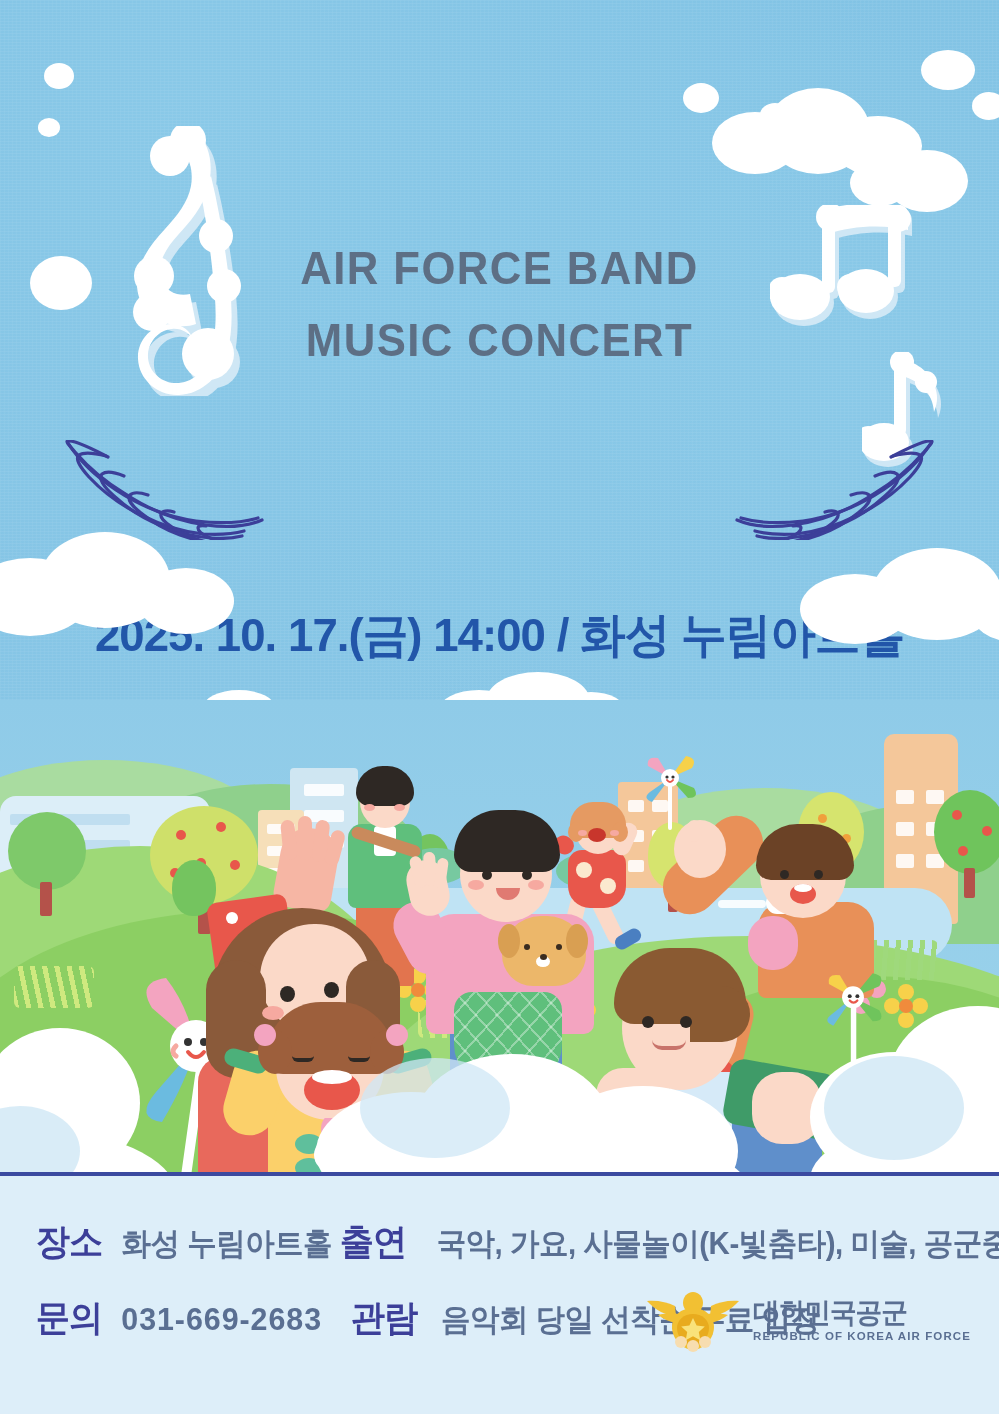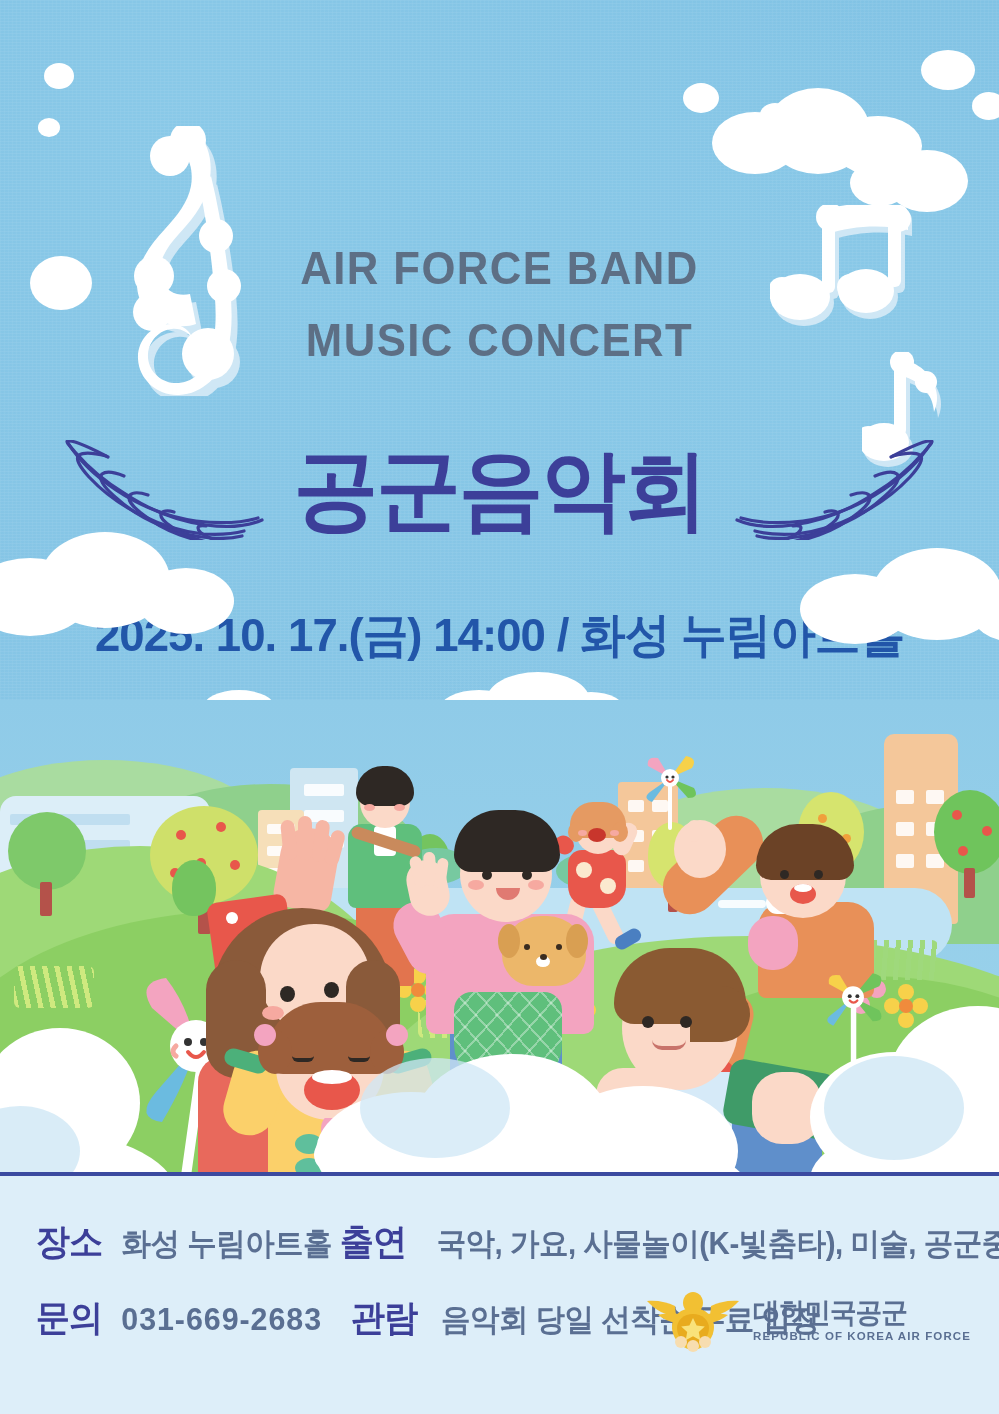--- a/index.html
+++ b/index.html
@@ -181,23 +181,20 @@
       <path d="M200 80c-14 6-34 8-56 5-30-4-58-16-82-32C42 41 26 27 13 12c-6-7-10-11-7-11 5-1 21 6 40 16"></path>
       <path d="M6 3c10 16 27 33 48 47 24 16 52 27 80 31 24 3 45 2 62-3"></path>
       <path d="M44 16c-12-3-22-4-27-1-4 3 0 11 10 22 14 15 33 29 54 39 20 10 41 16 60 18 16 1 30 0 41-3"></path>
       <path d="M62 36c-10-4-18-5-22-2-4 4 1 12 12 22 13 12 30 23 48 30 17 7 34 11 49 12 12 1 23 0 31-2"></path>
       <path d="M86 55c-9-3-15-3-18 0-3 4 2 11 11 18 11 9 25 17 39 22 14 5 27 8 39 9 10 0 18 0 24-2"></path>
       <path d="M112 72c-7-2-12-1-13 2-1 3 3 8 11 13 9 6 20 11 31 14 11 3 21 4 29 4 7 0 13-1 17-2"></path>
       <path d="M144 86c-5-1-8 0-8 2 0 3 4 6 10 9 8 4 17 6 25 7 8 1 15 1 20 0"></path>
     </g>
   </svg>
 
-  <div class="korTitleWrap">
-    <span class="korTitle">공군음악회</span>
-  </div>
 
   <svg class="wing wingR" viewBox="0 0 205 100" style="transform:scaleX(-1);">
     <g fill="none" stroke="#3c3f99" stroke-width="3.2" stroke-linejoin="round" stroke-linecap="round">
       <path d="M200 80c-14 6-34 8-56 5-30-4-58-16-82-32C42 41 26 27 13 12c-6-7-10-11-7-11 5-1 21 6 40 16"></path>
       <path d="M6 3c10 16 27 33 48 47 24 16 52 27 80 31 24 3 45 2 62-3"></path>
       <path d="M44 16c-12-3-22-4-27-1-4 3 0 11 10 22 14 15 33 29 54 39 20 10 41 16 60 18 16 1 30 0 41-3"></path>
       <path d="M62 36c-10-4-18-5-22-2-4 4 1 12 12 22 13 12 30 23 48 30 17 7 34 11 49 12 12 1 23 0 31-2"></path>
       <path d="M86 55c-9-3-15-3-18 0-3 4 2 11 11 18 11 9 25 17 39 22 14 5 27 8 39 9 10 0 18 0 24-2"></path>
       <path d="M112 72c-7-2-12-1-13 2-1 3 3 8 11 13 9 6 20 11 31 14 11 3 21 4 29 4 7 0 13-1 17-2"></path>
       <path d="M144 86c-5-1-8 0-8 2 0 3 4 6 10 9 8 4 17 6 25 7 8 1 15 1 20 0"></path>

